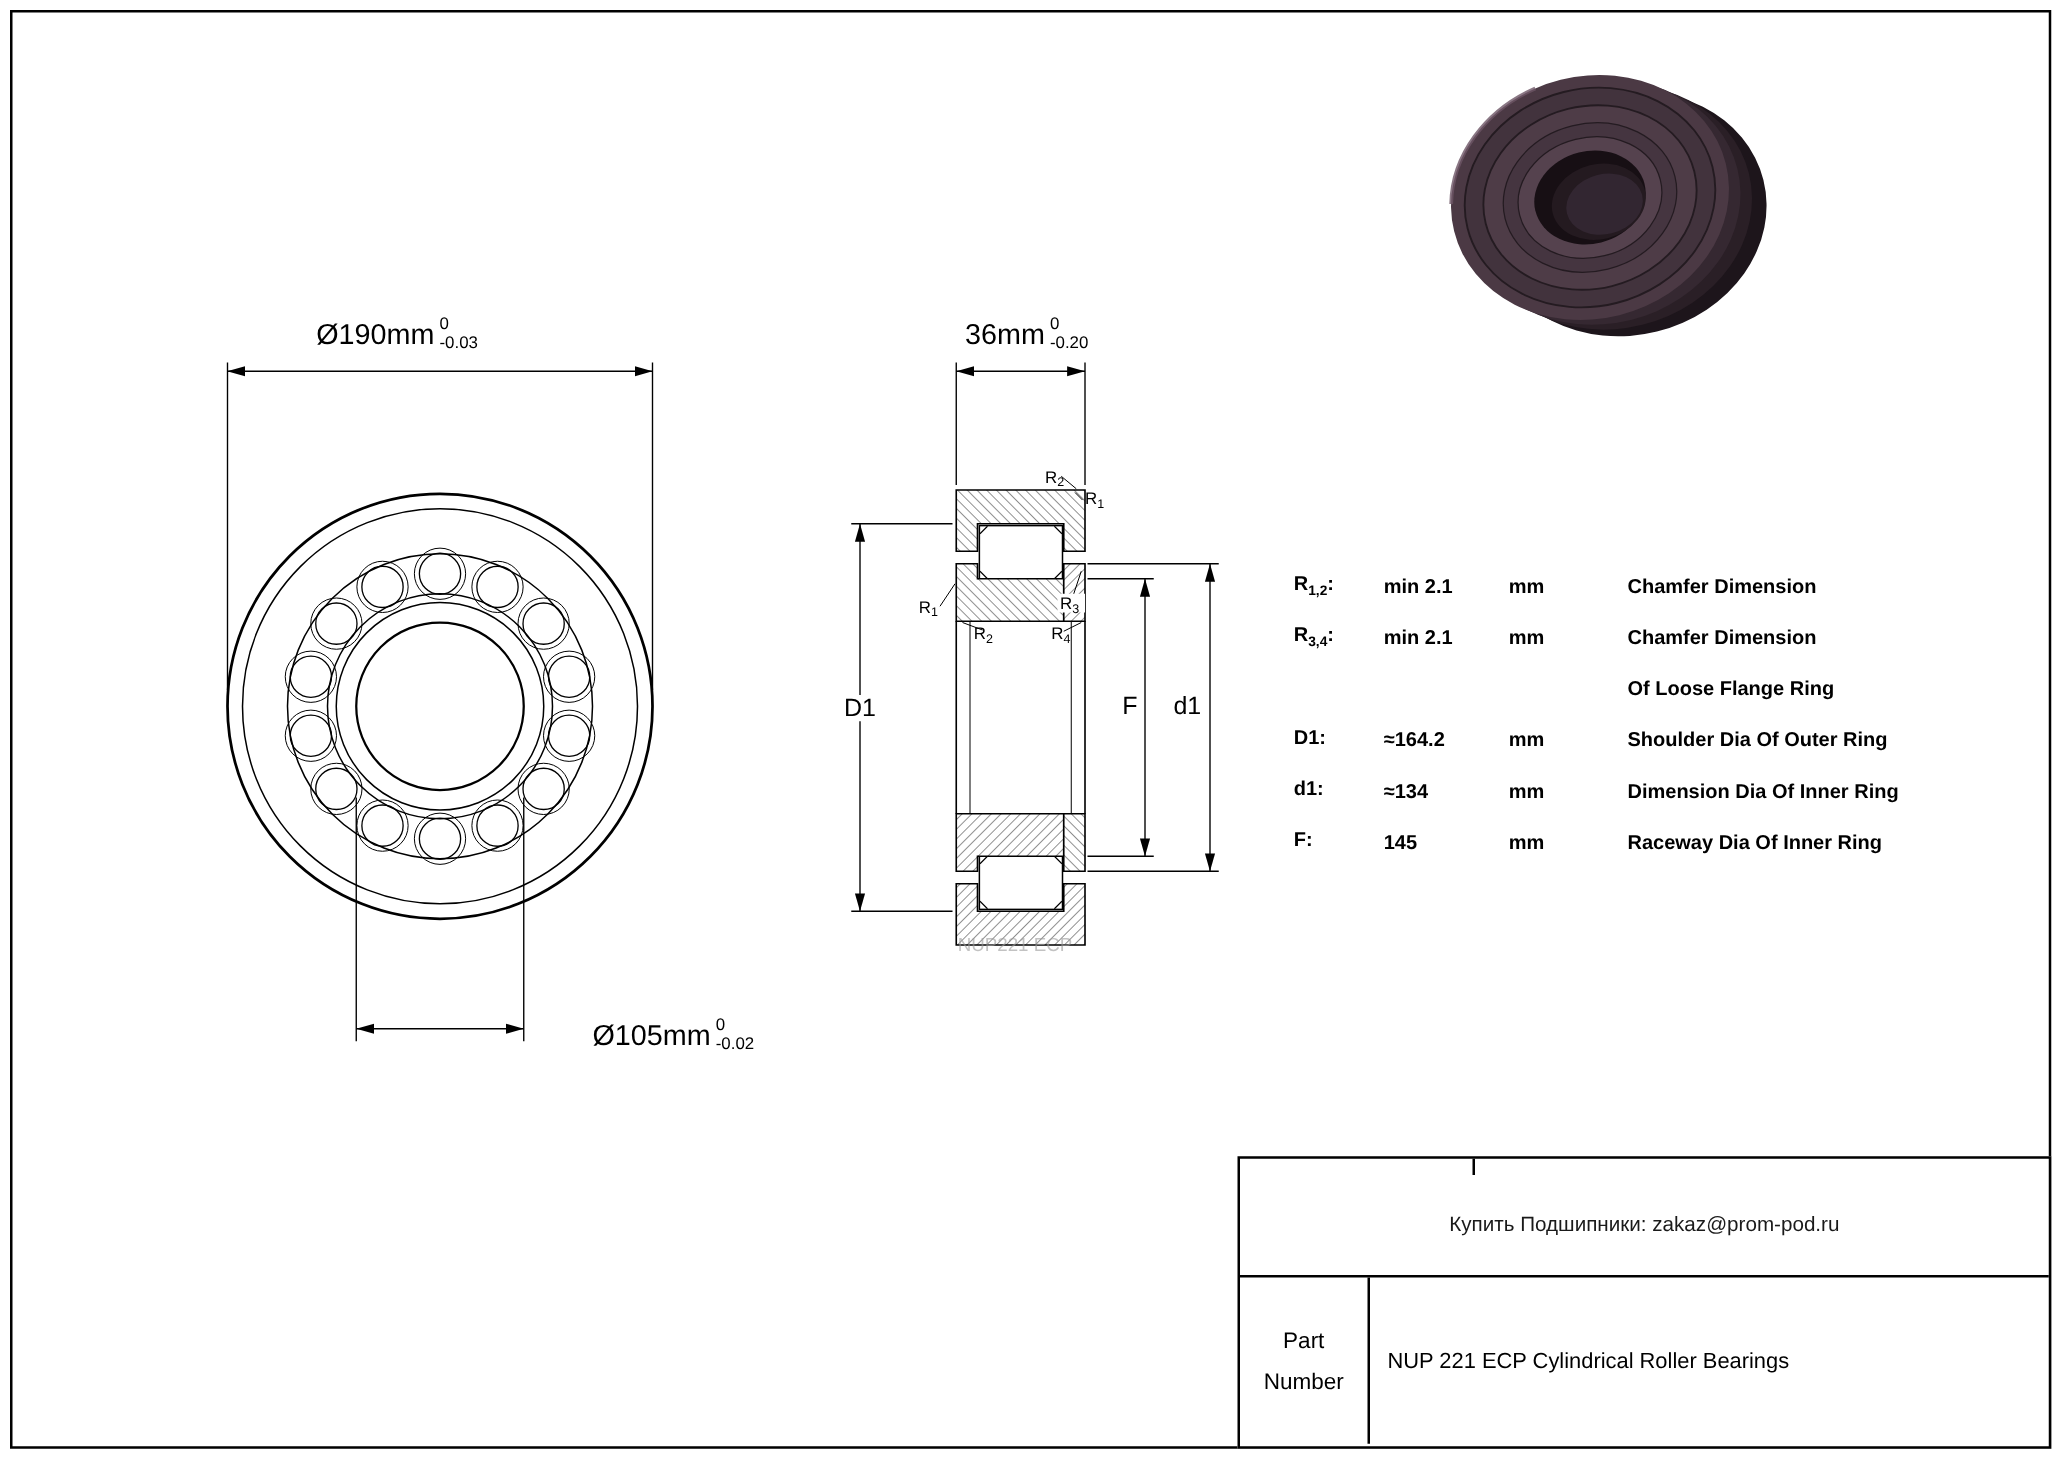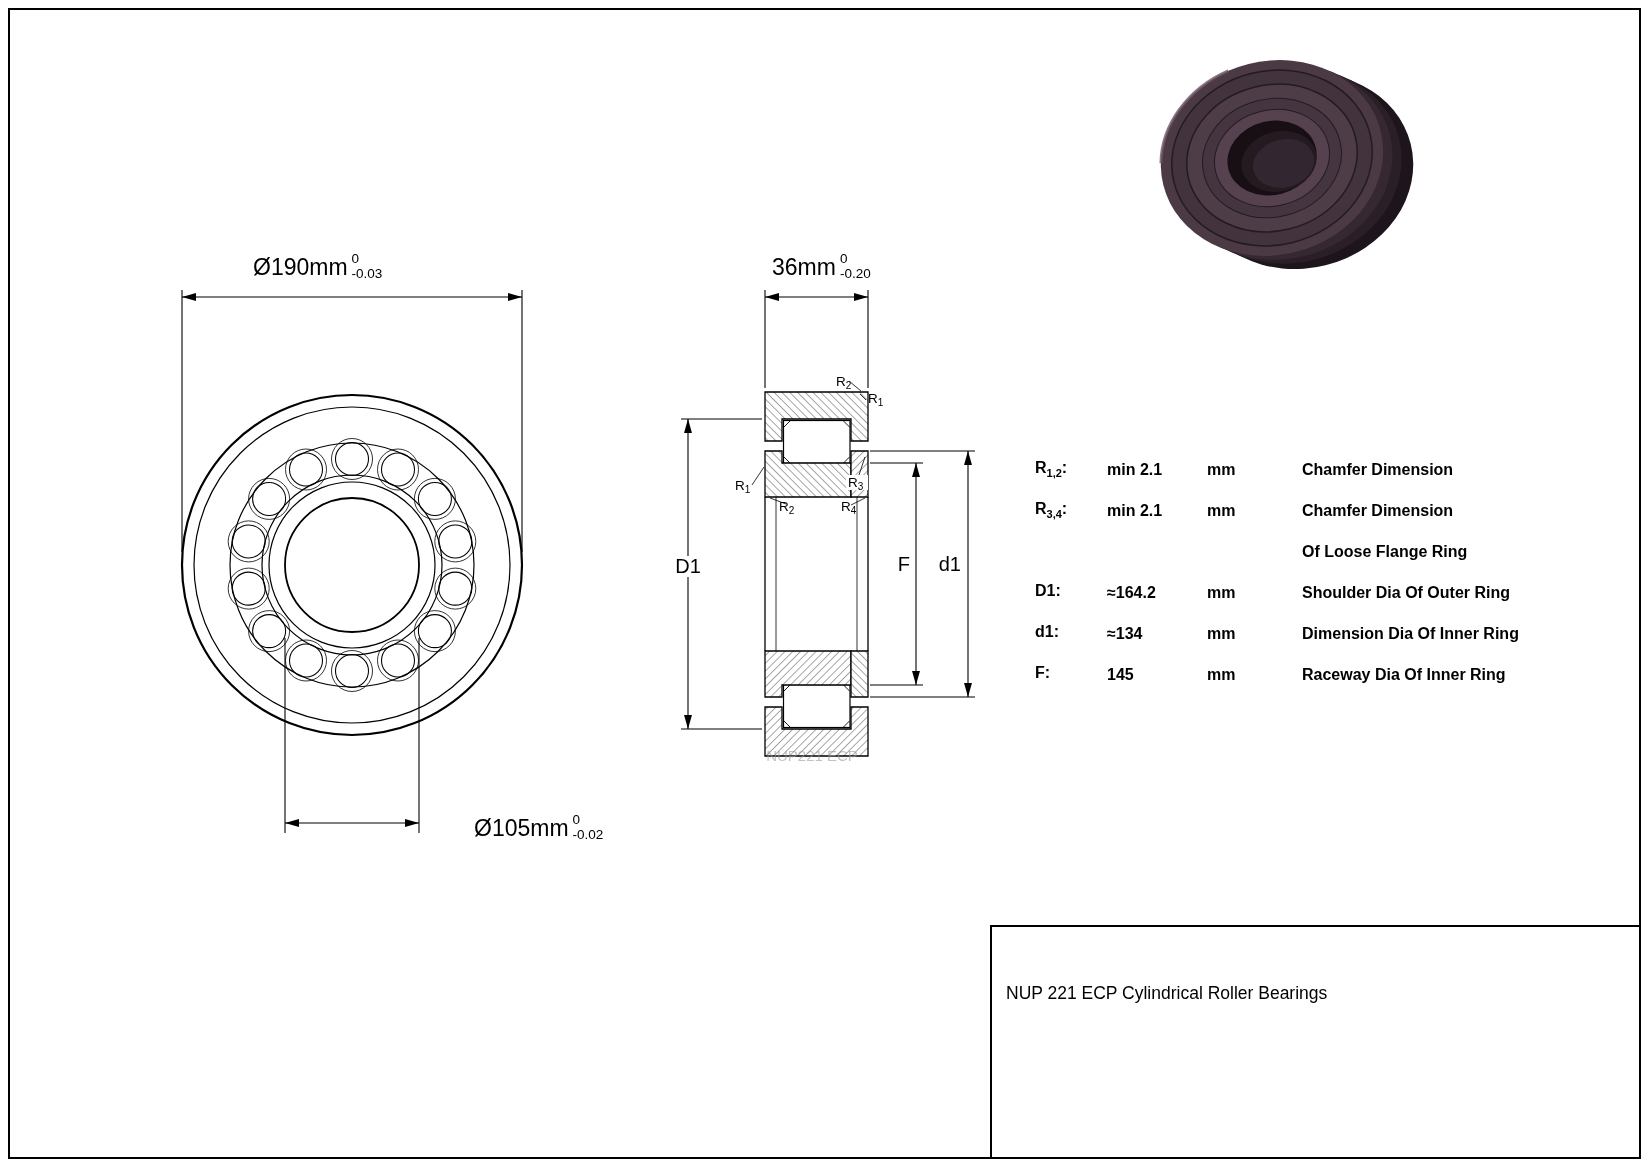--- a/index.html
+++ b/index.html
@@ -232,19 +232,26 @@
     </div>
     <div class="spec-row">
       <span class="sp-param"><span>F</span><sub></sub><span>:</span></span>
       <span class="sp-val">145</span>
       <span class="sp-unit">mm</span>
       <span class="sp-desc">Raceway Dia Of Inner Ring</span>
     </div>
   </div>
 
   <div class="footer">
+    <div class="f-top">
+      <div class="f-tick"></div>
+      <div class="f-contact">Купить Подшипники: zakaz@prom-pod.ru</div>
+    </div>
     <div class="f-bottom">
+      <div class="f-cell-label">
+        <div class="inner">Part Number</div>
+      </div>
       <div class="f-cell-value">
         <span>NUP 221 ECP Cylindrical Roller Bearings</span>
       </div>
     </div>
   </div>
 </div>
 
 </body></html>

